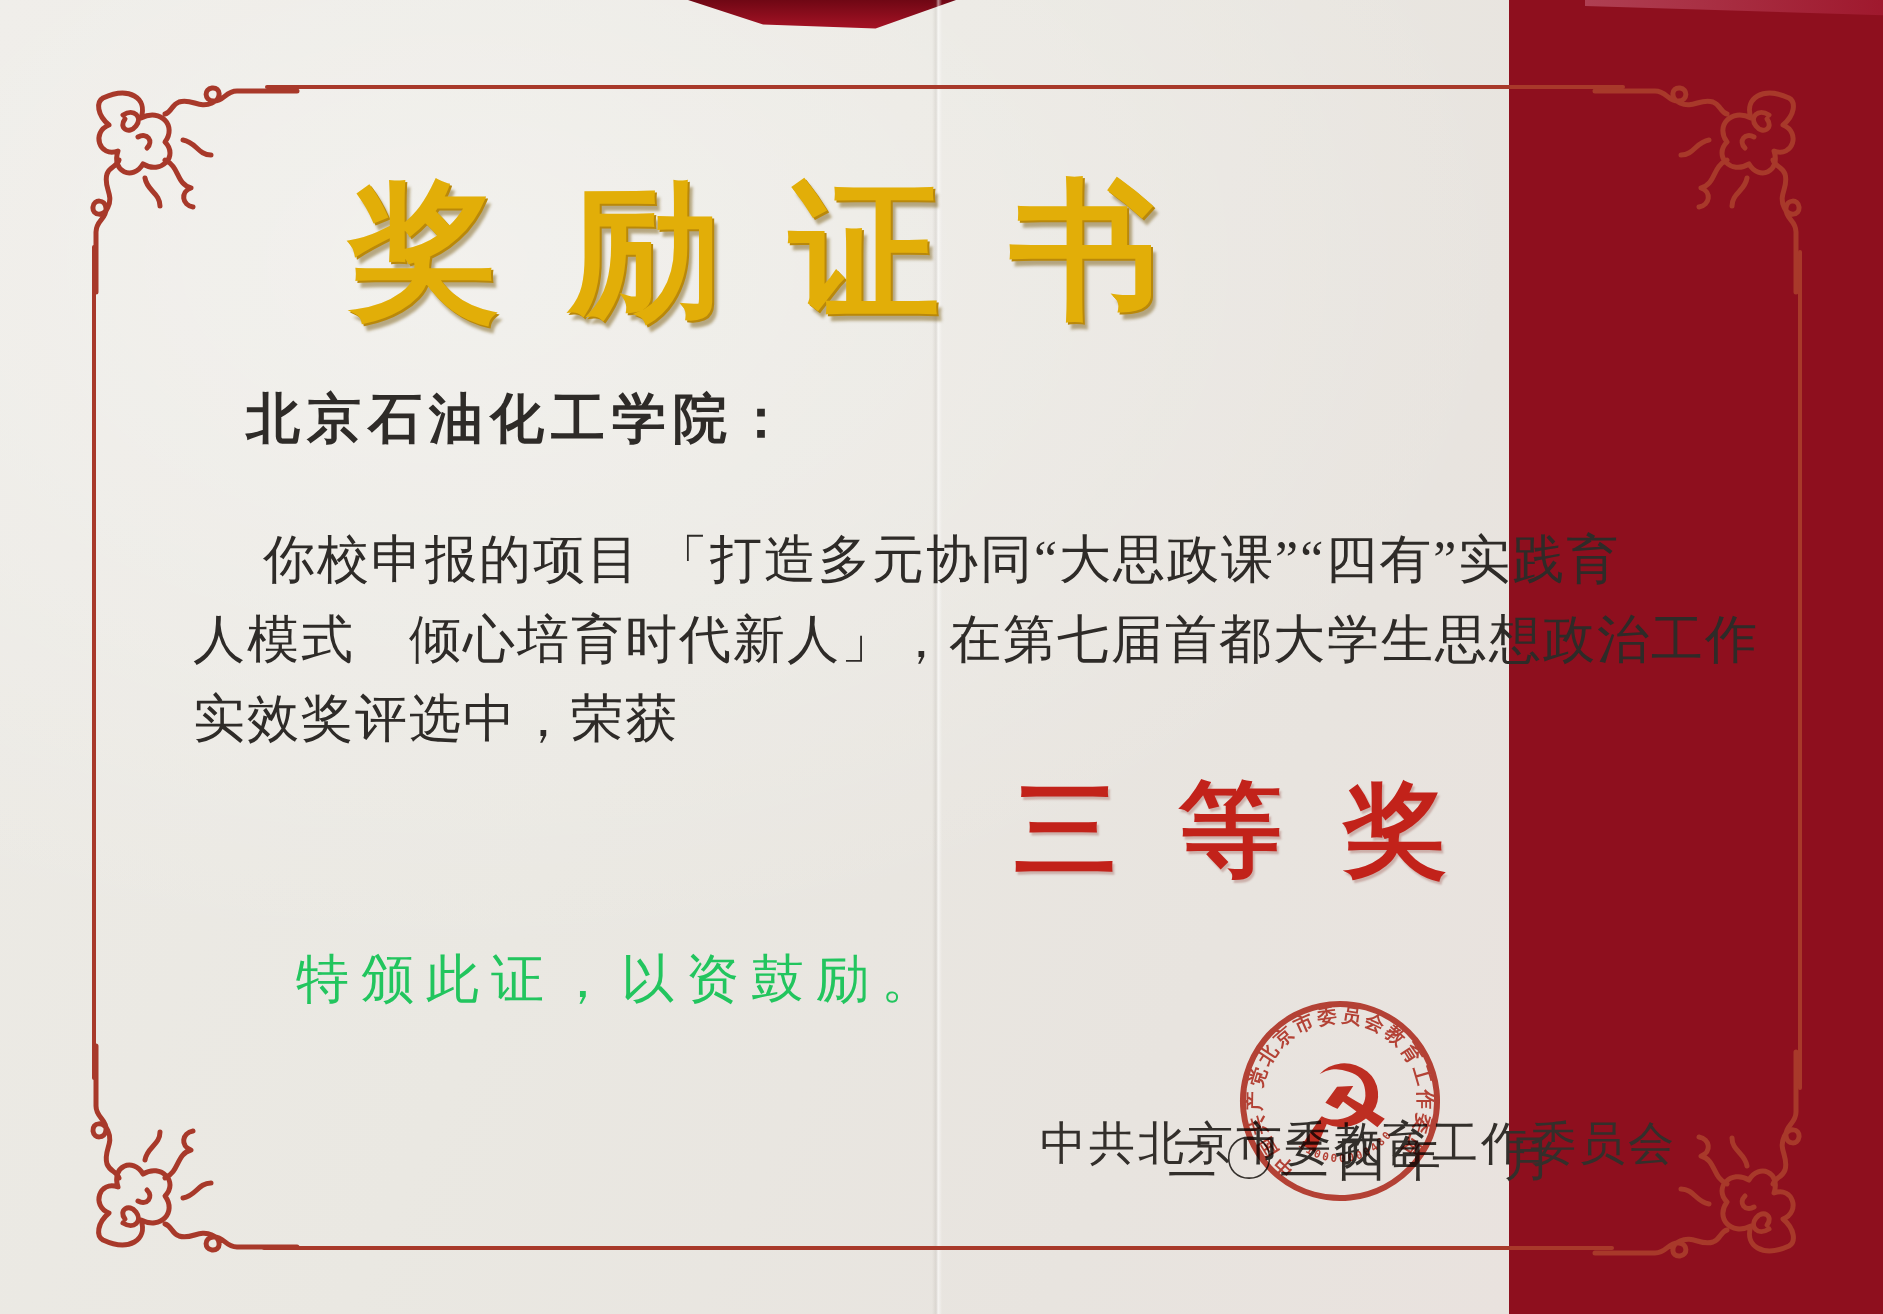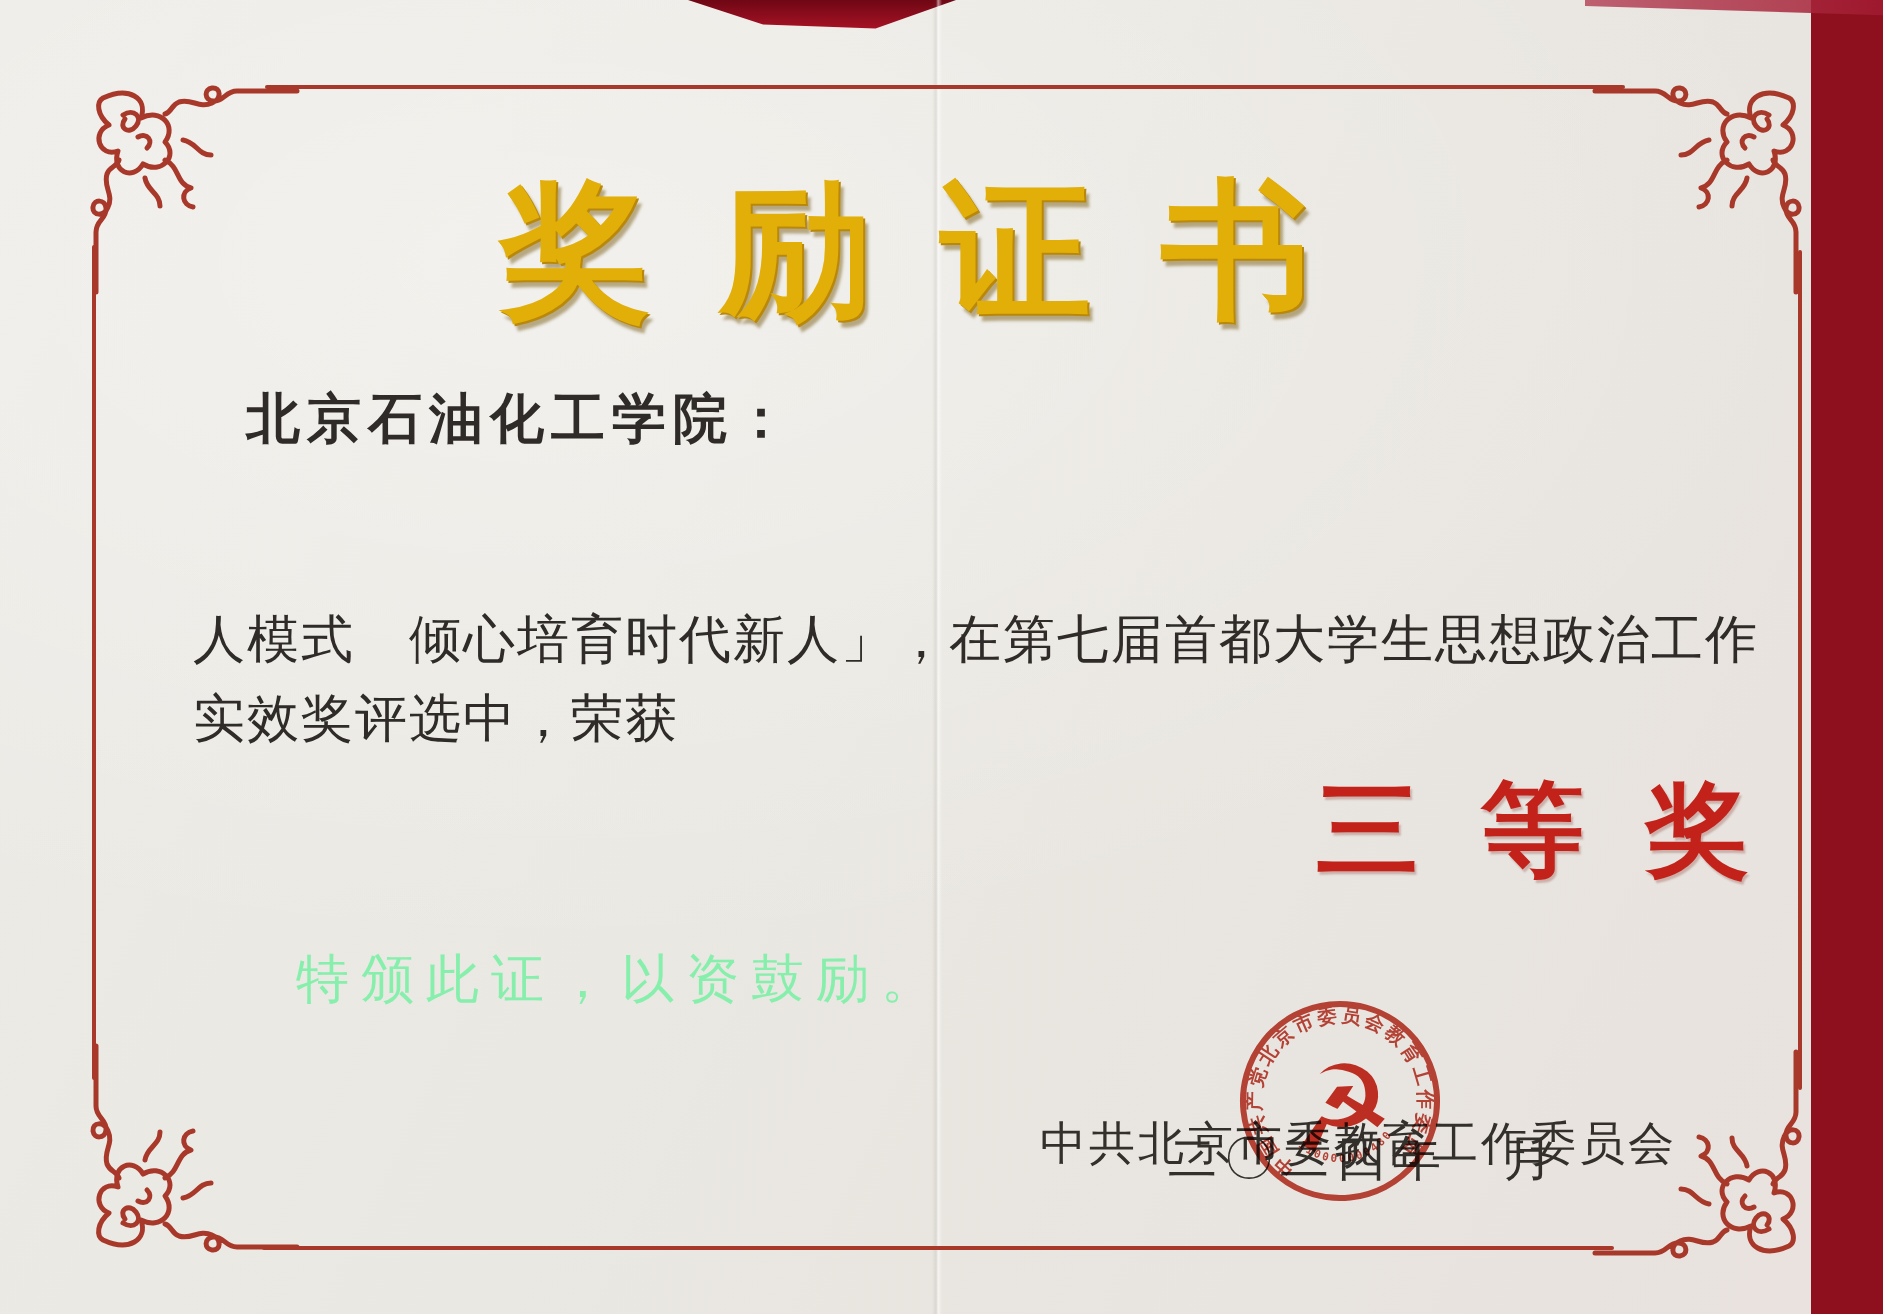--- a/index.html
+++ b/index.html
@@ -1,21 +1,21 @@
 <!DOCTYPE html>
 <html><head>
 <meta charset="utf-8">
 <style>
   html,body{margin:0;padding:0;}
   body{
     width:1883px;height:1314px;overflow:hidden;
     background:#8e0f1e;
     font-family:"Liberation Serif","DejaVu Serif",serif;
   }
-  .stage{position:relative;width:1811px;height:1314px;}
+  .stage{position:relative;width:1509px;height:1314px;}
   
   .paper{
     position:absolute;inset:0;
     background:
       radial-gradient(120% 90% at 30% 20%, rgba(255,255,255,0.35), rgba(255,255,255,0) 60%),
       linear-gradient(115deg,#edebe6 0%, #eae8e2 45%, #e8e4df 78%, #e9e2de 100%);
   }
   
   .backdrop-wedge{
     position:absolute;left:688px;top:0;width:268px;height:30px;
@@ -70,21 +70,21 @@
   .award{
     position:absolute;left:0;right:0;top:762px;
     text-align:right;
     font-size:103px;font-weight:bold;color:#c2221a;
     letter-spacing:62px;padding-left:62px;
     text-shadow:2px 3px 2px rgba(120,18,10,0.25);
     white-space:nowrap;
   }
   .closing{
     position:absolute;left:296px;top:944px;
-    font-size:53px;color:#86efac;letter-spacing:12px;
+    font-size:53px;color:#22c55e;letter-spacing:12px;
     font-weight:500;white-space:nowrap;
   }
   .issuer{
     position:absolute;left:1040px;top:1113px;
     font-size:46px;color:#332f2b;letter-spacing:3px;
     font-weight:500;white-space:nowrap;text-align:center;
   }
   .cert-date{
     position:absolute;left:1168px;top:1126px;
     font-size:49px;color:#332f2b;letter-spacing:7px;
@@ -168,20 +168,21 @@
         <path d="M98,60 c13,2 15,15 28,15"></path>
         <path d="M60,98 c2,13 15,15 15,28"></path>
       </g>
     </svg>
   </div>
 
   <div class="cert-title">奖励证书</div>
 
   <div class="recipient">北京石油化工学院：</div>
 
+  <div class="body-line body-line1">你校申报的项目 「打造多元协同“大思政课”“四有”实践育</div>
   <div class="body-line body-line2">人模式　倾心培育时代新人」，在第七届首都大学生思想政治工作</div>
   <div class="body-line body-line3">实效奖评选中，荣获</div>
 
   <div class="award">三等奖</div>
 
   <div class="closing">特颁此证，以资鼓励。</div>
 
   <div class="issuer">中共北京市委教育工作委员会</div>
   <div class="cert-date">二〇二四年　月</div>
 

